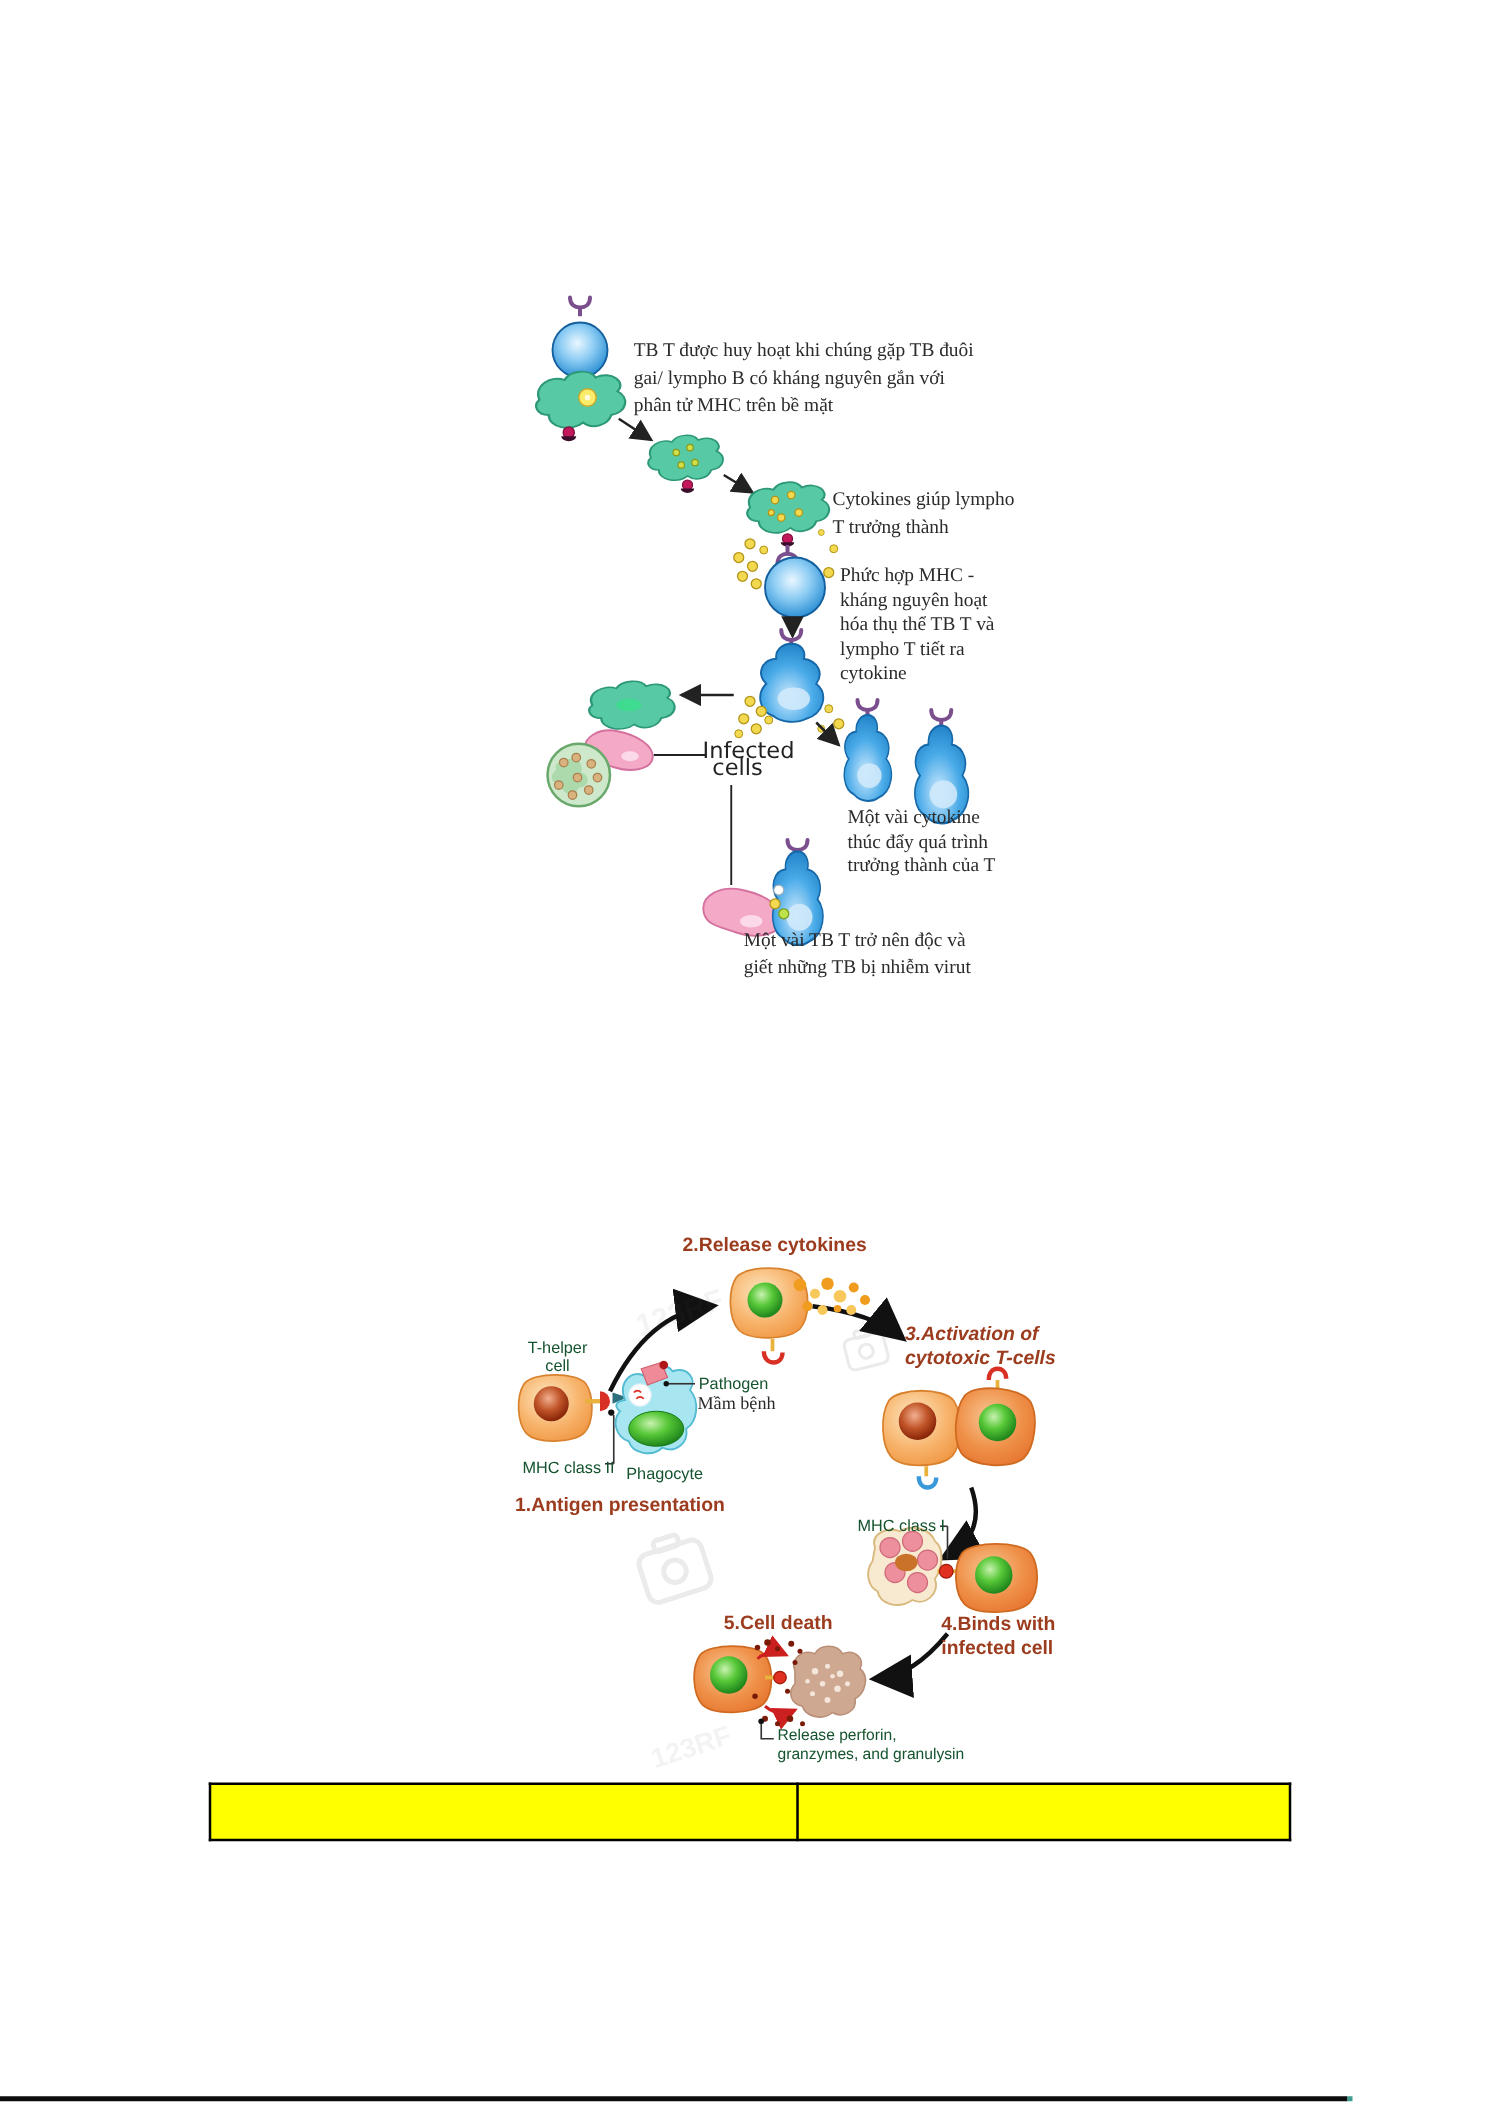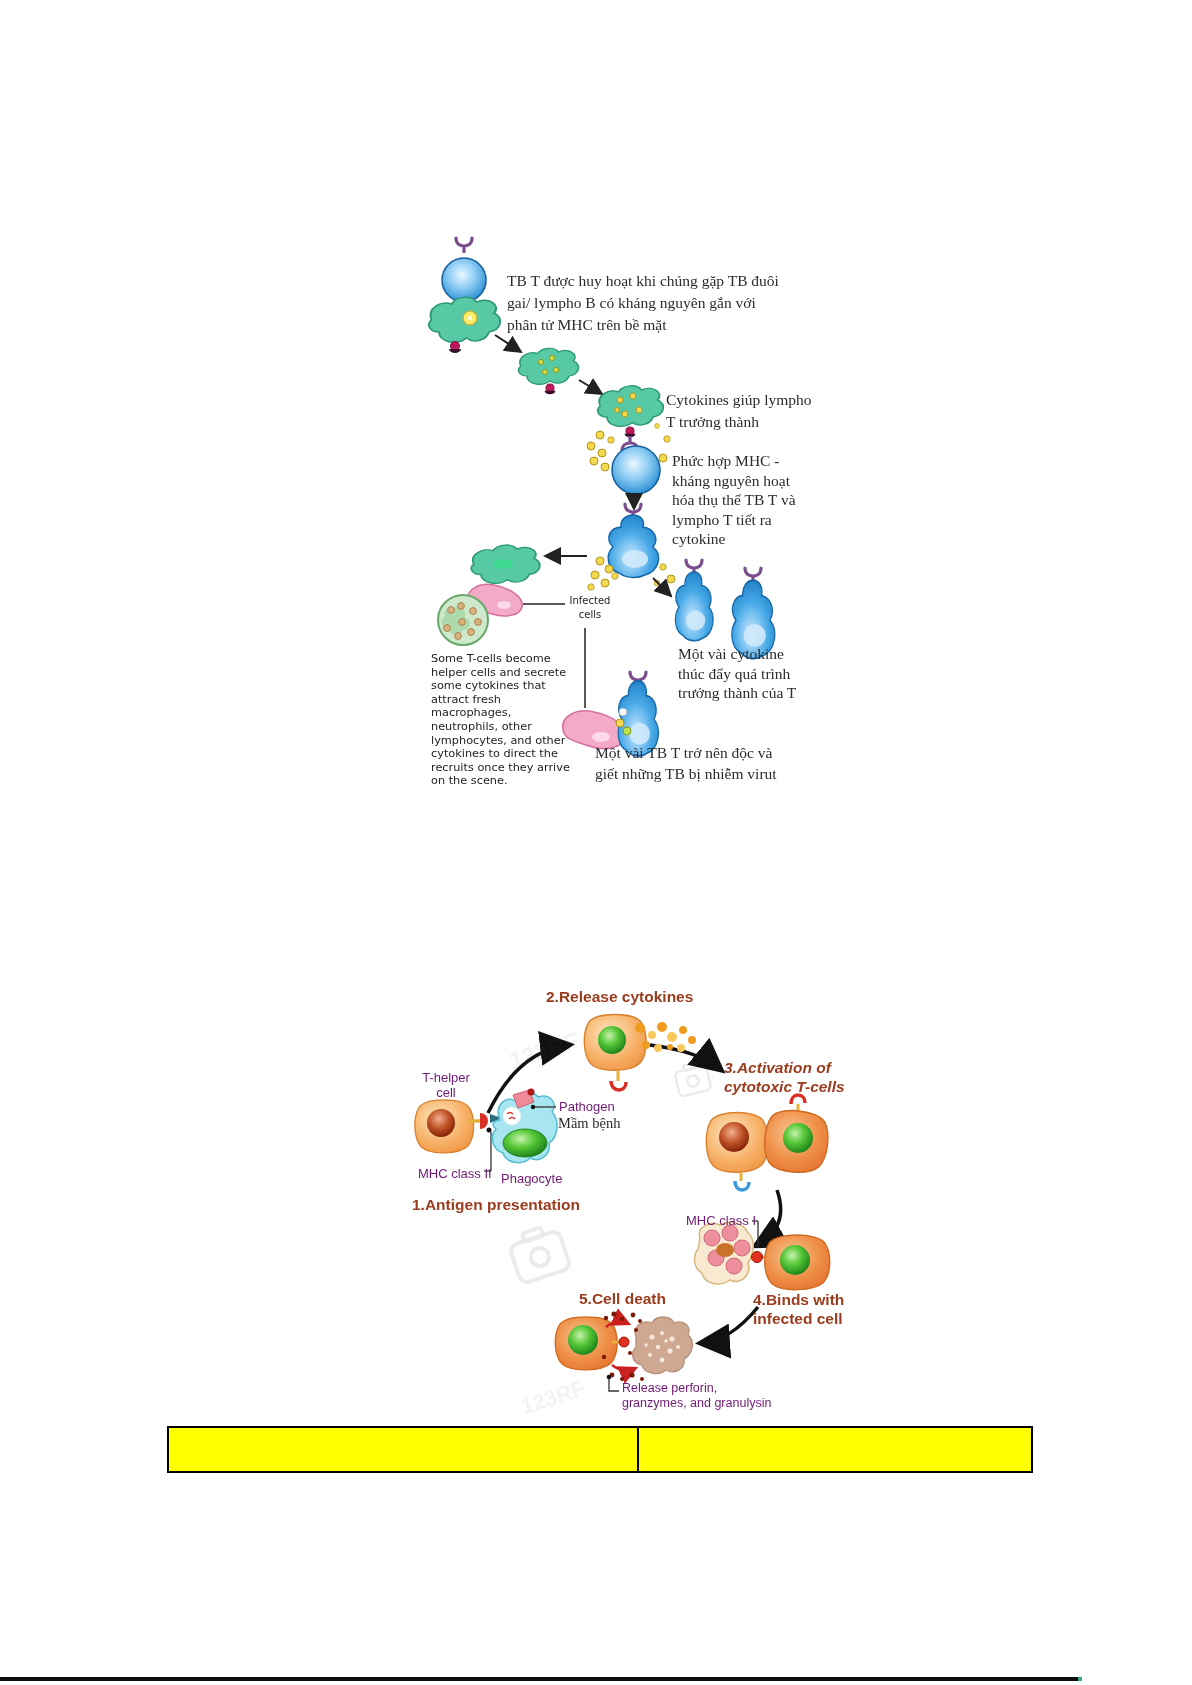--- a/index.html
+++ b/index.html
@@ -3,21 +3,21 @@
 <meta charset="utf-8">
 <style>
   html,body{margin:0;padding:0;background:#fff;}
   .page{position:relative;width:1192px;height:1685px;background:#ffffff;overflow:hidden;
         font-family:"Liberation Sans",sans-serif;}
   .fig{position:absolute;}
   .fig svg{position:absolute;left:0;top:0;}
   .t{position:absolute;color:#2b2b2b;}
   .serif{font-family:"Liberation Serif",serif;font-size:15.5px;line-height:22px;}
   .sans{font-family:"DejaVu Sans",sans-serif;font-size:11.3px;line-height:13.6px;color:#222;}
-  .lbl{font-family:"Liberation Sans",sans-serif;font-size:13px;line-height:15px;color:#701a75;white-space:nowrap;}
+  .lbl{font-family:"Liberation Sans",sans-serif;font-size:13px;line-height:15px;color:#14532d;white-space:nowrap;}
   .accent{font-family:"Liberation Sans",sans-serif;font-weight:700;font-size:15.5px;line-height:19px;
           color:#9c3c1e;white-space:nowrap;}
   .wrap{white-space:normal;}
   .center{text-align:center;}
   .answer-table{position:absolute;left:167px;top:1426px;border-collapse:collapse;}
   .answer-table td{border:2px solid #000;height:43px;padding:0;}
   .cell1{width:468px;}
   .cell2{width:392px;}
   .bottom-rule{position:absolute;left:0;top:1677px;width:1078px;height:4px;background:#0d0d0d;}
   .edge-speck{position:absolute;left:1078px;top:1677px;width:4px;height:4px;background:#3e9e92;}
@@ -173,23 +173,22 @@
         <use href="#gourd" transform="translate(243,487) scale(0.8,1.2)"></use>
         <circle cx="228" cy="482" r="4" fill="#ffffff" stroke="#9ab0c0"></circle>
         <circle cx="225" cy="493" r="4" fill="#f2d94f" stroke="#b39416"></circle>
         <circle cx="232" cy="501" r="4" fill="#bde24a" stroke="#7a9a1a"></circle>
       </g>
     </svg>
 
     <div class="t serif wrap" style="left:112px;top:40px;width:278px;">TB T được huy hoạt khi chúng gặp TB đuôi gai/ lympho B có kháng nguyên gắn với phân tử MHC trên bề mặt</div>
     <div class="t serif wrap" style="left:271px;top:159px;width:150px;">Cytokines giúp lympho T trưởng thành</div>
     <div class="t serif wrap" style="left:277px;top:221px;width:132px;line-height:19.5px;">Phức hợp MHC - kháng nguyên hoạt hóa thụ thể TB T và lympho T tiết ra cytokine</div>
-    <div class="t sans wrap center" style="left:167px;top:364px;width:56px;font-size:10px;line-height:14px;">Infected cells</div>
+    <div class="t sans wrap center" style="left:167px;top:364px;width:56px;font-size:18px;line-height:14px;">Infected cells</div>
     <div class="t serif wrap" style="left:283px;top:414px;width:125px;line-height:19.5px;font-family:Liberation Serif, serif;">Một vài cytokine thúc đẩy quá trình trưởng thành của T</div>
-    <div class="t sans wrap" style="left:36px;top:422px;width:140px;">Some T-cells become helper cells and secrete some cytokines that attract fresh macrophages, neutrophils, other lymphocytes, and other cytokines to direct the recruits once they arrive on the scene.</div>
     <div class="t serif wrap" style="left:200px;top:512px;width:200px;line-height:21px;">Một vài TB T trở nên độc và giết những TB bị nhiễm virut</div>
   </section>
 
   <section class="fig" style="left:400px;top:985px;width:440px;height:440px;">
     <svg width="440" height="440" viewBox="0 0 440 440">
       <defs>
         <radialGradient id="gOr" cx="40%" cy="35%" r="75%">
           <stop offset="0%" stop-color="#fde8c3"></stop>
             <stop offset="60%" stop-color="#f7b269"></stop>
           <stop offset="100%" stop-color="#ef9440"></stop>

